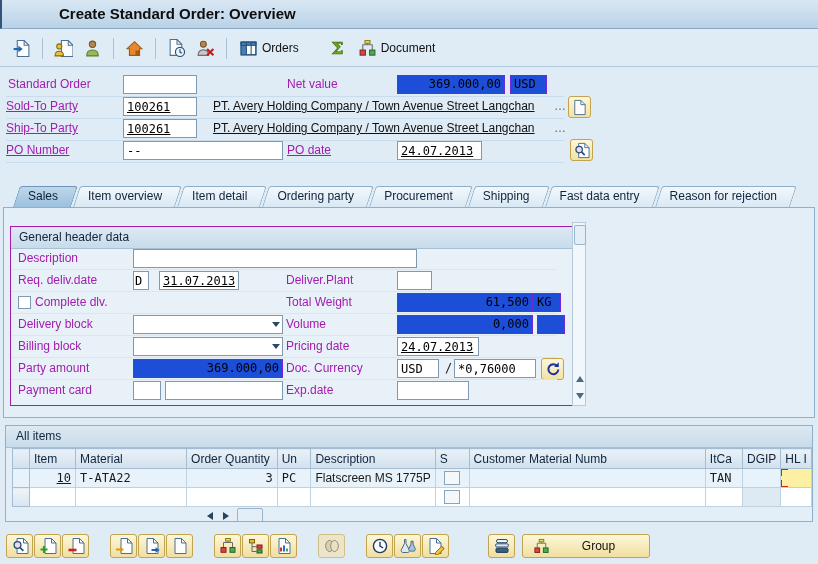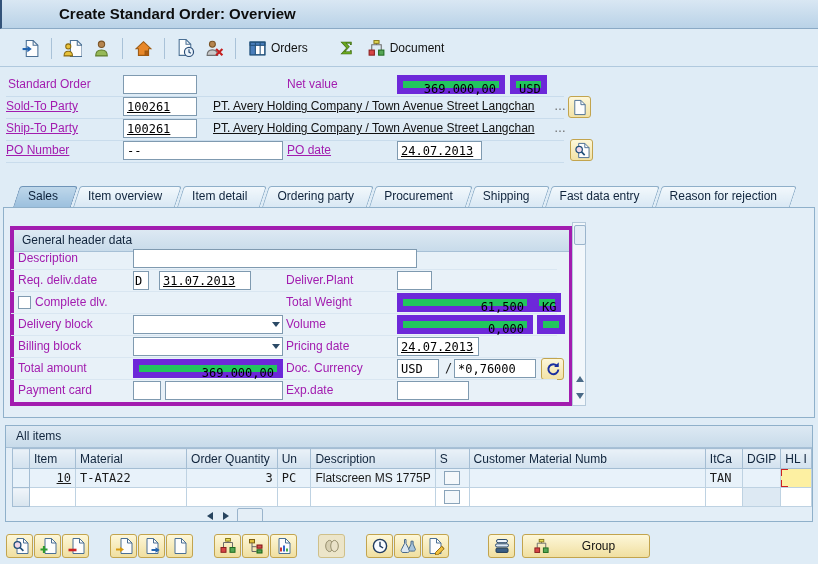--- a/index.html
+++ b/index.html
@@ -7,55 +7,55 @@
   .window{position:relative;width:818px;height:564px;background:#dfecf6;overflow:hidden;}
 
   
   .titlebar{position:absolute;left:0;top:0;width:818px;height:29px;
     background:linear-gradient(#d9e7f3,#b9d2e7);border-bottom:1px solid #8aa9c5;
     border-left:2px solid #33537a;box-sizing:border-box;}
   .titlebar .t{position:absolute;left:14px;top:5px;font-size:15px;font-weight:bold;color:#0d0d0d;margin-left:43px;}
 
   
   .app-toolbar{position:absolute;left:0;top:30px;width:818px;height:37px;
-    border-bottom:1px solid #b0c9de;box-sizing:border-box;display:flex;align-items:center;padding-left:16px;}
+    border-bottom:1px solid #b0c9de;box-sizing:border-box;display:flex;align-items:center;padding-left:7px;}
   .flatbtn{width:27px;height:26px;display:flex;align-items:center;justify-content:center;border:1px solid transparent;border-radius:3px;}
   .flatbtn svg{width:19px;height:19px;}
   .tsep{width:1px;height:21px;background:#a9c2d8;margin:0 6px;}
   .tlabelbtn{display:flex;align-items:center;gap:4px;height:26px;padding:0 6px;border-radius:3px;}
   .tlabelbtn svg{width:19px;height:19px;}
   .tlabelbtn .lab{font-size:12px;color:#111;}
 
   
   .hrow{position:absolute;left:6px;width:558px;height:22px;border-bottom:1px solid #c9dcec;}
   .lbl{position:absolute;font-size:12px;color:#a21caf;top:3px;}
   .ulbl{text-decoration:underline;}
   .inp{position:absolute;box-sizing:border-box;height:19px;top:1px;background:#fff;border:1px solid #7f9ab0;
        font-family:"DejaVu Sans Mono",monospace;font-size:12px;padding:0 3px;line-height:17px;color:#000;}
-  .ro{background:#22c55e;border:6px solid #6d28d9;}
+  .ro{background:#1d4ed8;border:1px solid #6d28d9;}
   .num{text-align:right;}
   .uval{text-decoration:underline;}
   .linktext{font-size:12px;color:#111;text-decoration:underline;}
   .ybtn{position:absolute;width:23px;height:22px;box-sizing:border-box;border:1px solid #c2a44e;border-radius:3px;
         background:linear-gradient(#fdf7d9,#f2e2a6);display:flex;align-items:center;justify-content:center;}
   .ybtn svg{width:17px;height:17px;}
 
   
   .tabstrip{position:absolute;left:3px;top:185px;width:812px;height:22px;display:flex;align-items:flex-end;padding-left:10px;box-sizing:border-box;}
   .tab{position:relative;height:21px;line-height:21px;padding:0 13px 0 15px;margin-right:2px;font-size:12px;color:#10243c;z-index:1;}
   .tab::before{content:"";position:absolute;inset:0;transform:skewX(-18deg);transform-origin:bottom left;
       background:linear-gradient(#f2f8fc,#d9e8f4);border:1px solid #8fafc9;border-bottom:none;border-radius:3px 3px 0 0;z-index:-1;}
   .tab.active{color:#0a1f38;font-weight:normal;}
   .tab.active::before{background:linear-gradient(#bed7ea,#9cc0de);border-color:#6f94b8;}
 
   
   .panel{position:absolute;left:3px;top:207px;width:812px;height:211px;box-sizing:border-box;
     background:#e3eef7;border:1px solid #8fb0ca;}
   .groupbox{position:absolute;left:10px;top:226px;width:563px;height:180px;box-sizing:border-box;
-    background:#e8f1f8;border:4px solid #a21caf;}
+    background:#e8f1f8;border:1px solid #a21caf;}
   .groupbox .ghead{height:21px;background:linear-gradient(#dde9f3,#c8dbea);border-bottom:1px solid #a7c0d6;
     line-height:21px;padding-left:8px;font-size:12px;color:#10243c;}
   .grow{position:absolute;left:11px;width:560px;height:22px;}
   .grow .sepline{position:absolute;left:0;right:14px;bottom:0;border-bottom:1px solid #d9e6f1;}
   .cb{position:absolute;width:13px;height:13px;box-sizing:border-box;background:#fff;border:1px solid #7f9ab0;top:4px;}
   .ddl{background:#fff;}
   .ddl .arr{position:absolute;right:2px;top:6px;width:0;height:0;border-left:4px solid transparent;border-right:4px solid transparent;border-top:5px solid #2b4a66;}
   .slash{position:absolute;top:3px;font-family:"DejaVu Sans Mono",monospace;}
 
   
@@ -333,21 +333,21 @@
   </div>
 
   <div class="grow" style="top:248px">
     <span class="lbl" style="left:7px">Description</span>
     <input class="inp" style="left: 122px; width: 284px;" value="">
     <span class="sepline"></span>
   </div>
   <div class="grow" style="top:270px">
     <span class="lbl" style="left:7px">Req. deliv.date</span>
     <input class="inp" style="left: 122px; width: 16px; padding: 0px 1px;" value="D">
-    <input class="inp uval" style="left: 148px; width: 92px;" value="31.07.2013">
+    <input class="inp uval" style="left: 148px; width: 80px;" value="31.07.2013">
     <span class="lbl" style="left:275px">Deliver.Plant</span>
     <input class="inp" style="left: 386px; width: 35px;" value="">
     <span class="sepline"></span>
   </div>
   <div class="grow" style="top:292px">
     <span class="cb" style="left:7px"></span>
     <span class="lbl" style="left:24px">Complete dlv.</span>
     <span class="lbl" style="left:275px">Total Weight</span>
     <div class="inp ro num" style="left:386px;width:136px">61,500</div>
     <div class="inp ro" style="left:522px;width:28px">KG</div>
@@ -362,21 +362,21 @@
     <span class="sepline"></span>
   </div>
   <div class="grow" style="top:336px">
     <span class="lbl" style="left:7px">Billing block</span>
     <div class="inp ddl" style="left:122px;width:150px"><span></span><span class="arr"></span></div>
     <span class="lbl" style="left:275px">Pricing date</span>
     <input class="inp uval" style="left: 386px; width: 82px;" value="24.07.2013">
     <span class="sepline"></span>
   </div>
   <div class="grow" style="top:358px">
-    <span class="lbl" style="left:7px">Total amount</span>
+    <span class="lbl" style="left:7px">Party amount</span>
     <div class="inp ro num" style="left:122px;width:150px">369.000,00</div>
     <span class="lbl" style="left:275px">Doc. Currency</span>
     <input class="inp" style="left: 386px; width: 42px;" value="USD">
     <span class="slash" style="left:434px">/</span>
     <input class="inp" style="left: 443px; width: 82px;" value="*0,76000">
     <span class="ybtn" style="left:530px;top:0">
         <svg style="width:16px;height:16px">
           <use href="#s-refresh"></use>
         </svg>
       </span>

